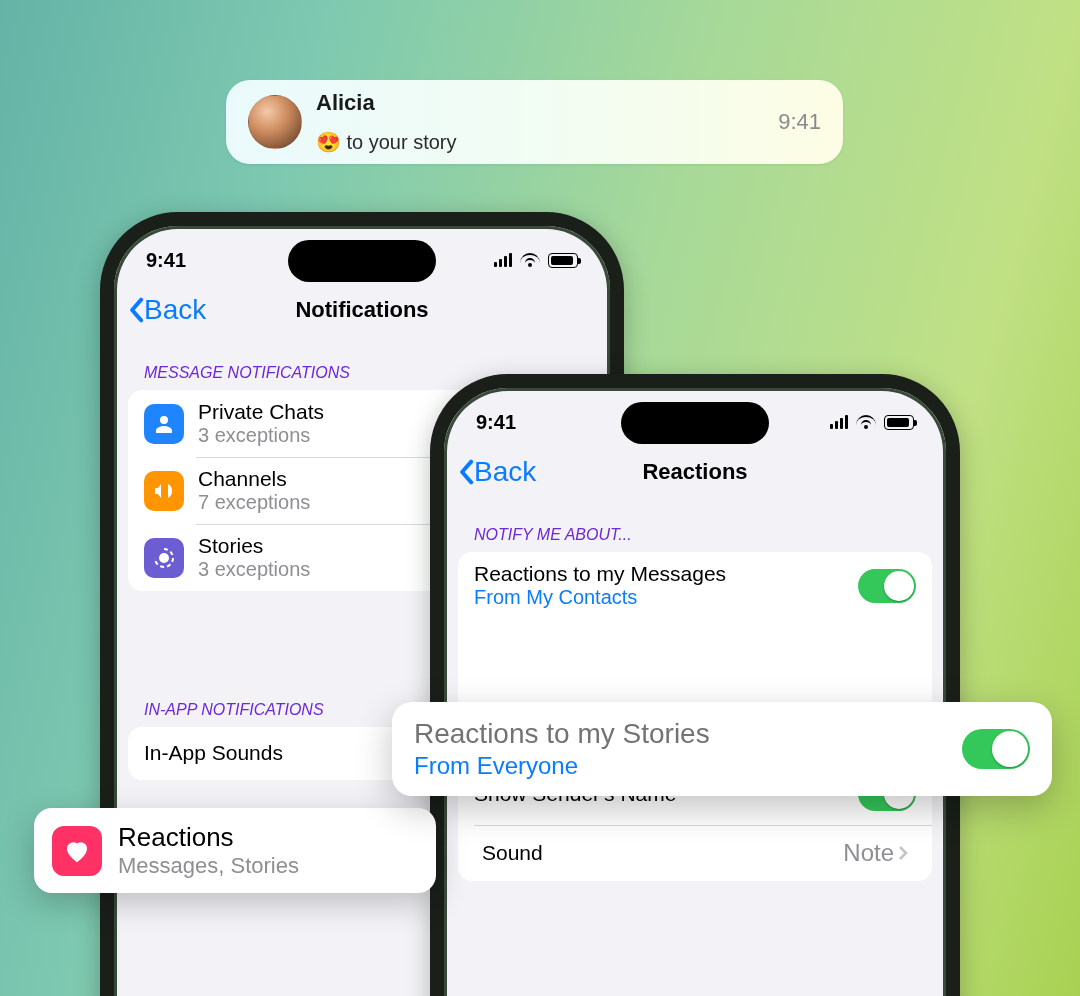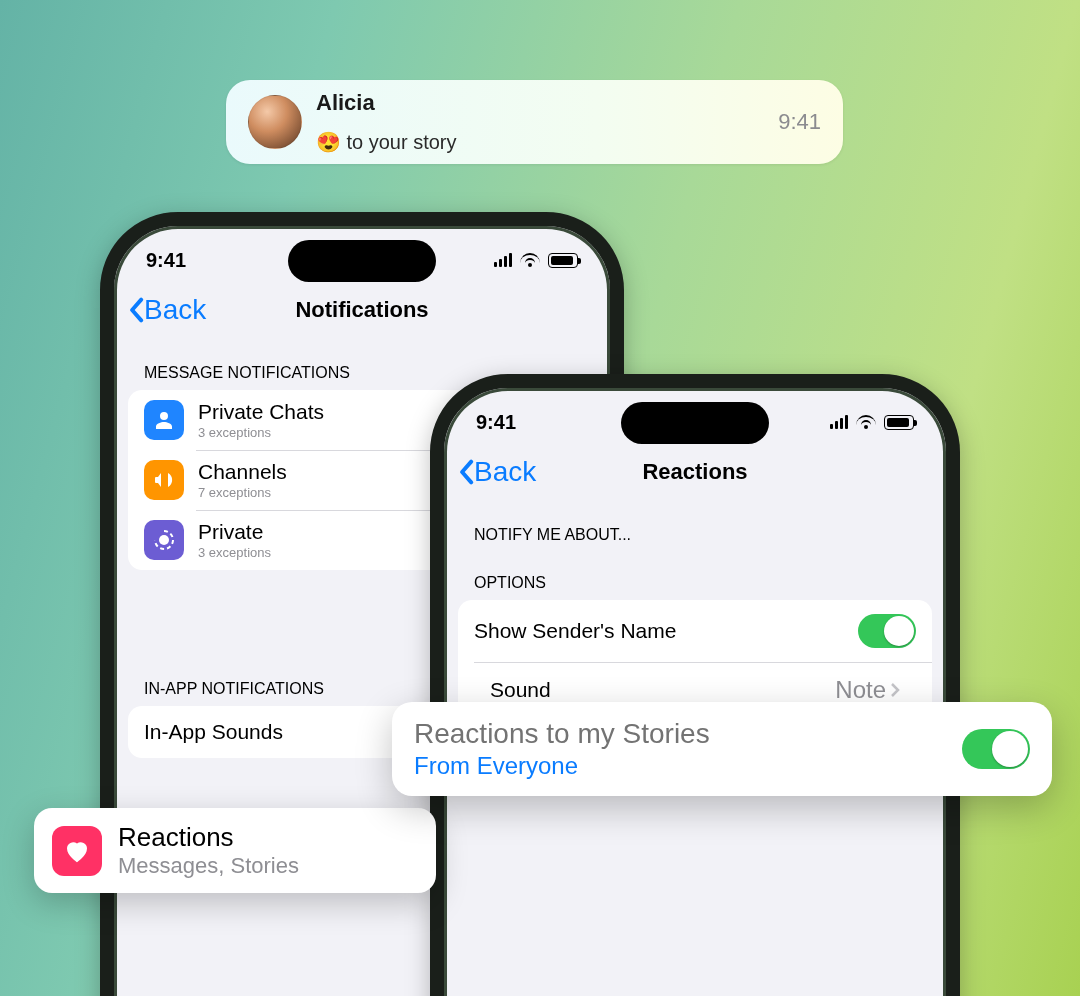--- a/index.html
+++ b/index.html
@@ -74,22 +74,23 @@
     font-size: 22px; font-weight: 700; color:#000;
   }
   .navbar .back {
     position: absolute; left: 14px; top: 0; bottom:0;
     display: flex; align-items: center; 
     color: #0a7cff; font-size: 28px; font-weight: 400; justify-content: space-between;
   }
   .navbar .back svg { width: 16px; height: 26px; }
 
   .section-header {
-    font-size: 16px; color: #000000; text-transform: uppercase;
+    font-size: 16px; color: #6d28d9; text-transform: uppercase;
     padding: 28px 30px 8px 30px;
+    font-style: italic;
   }
   .list {
     margin: 0 14px; background: #fff; border-radius: 14px; overflow: hidden;
   }
   .row {
     display: flex; align-items: center;
     padding: 10px 16px;
     position: relative;
     justify-content: center;
   }
@@ -101,21 +102,21 @@
 
   .app-icon {
     width: 40px; height: 40px; border-radius: 10px;
     display:flex; align-items:center; justify-content:center;
     color:#fff; flex-shrink:0; margin-right:14px;
   }
   .app-icon svg { width:24px; height:24px; }
   .ic-blue{background:#1f85ff}.ic-green{background:#2fcb52}.ic-orange{background:#ff9500}.ic-purple{background:#6c5dd3}.ic-red{background:#ff3165}
 
   .row .title { font-size: 21px; color:#000; line-height:1.15; }
-  .row .sub { font-size: 13px; color:#8e8e93; }
+  .row .sub { font-size: 20px; color:#8e8e93; }
   .row .sub.blue { color:#0a7cff; }
   .row .texts { flex:1; min-width:0; }
   .row .meta { font-size: 24px; color:#8e8e93; margin-right:4px; }
 
   .toggle {
     width: 58px; height: 34px; border-radius: 999px; background:#34c759;
     position: relative; flex-shrink:0;
   }
   .toggle::after{content:"";position:absolute;right:2px;top:2px;width:30px;height:30px;background:#fff;border-radius:50%;box-shadow:0 1px 2px rgba(0,0,0,.3);}
 
@@ -236,21 +237,21 @@
       </div>
 
       <div class="row rowL">
         <div class="app-icon ic-purple">
           <svg viewBox="0 0 24 24">
               <circle cx="12" cy="12" r="5" fill="#fff"></circle>
               <path fill="none" stroke="#fff" stroke-width="2" stroke-dasharray="4 3" d="M12 3a9 9 0 1 1-9 9"></path>
             </svg>
         </div>
         <div class="texts">
-          <div class="title">Private</div>
+          <div class="title">Stories</div>
           <div class="sub">3 exceptions</div>
         </div>
       </div>
 
     </div>
 
     <div class="section-header" style="padding-top:110px">IN-APP NOTIFICATIONS</div>
     <div class="list">
       <div class="row rowL" style="padding:14px 16px">
         <div class="texts">
@@ -301,31 +302,41 @@
         <svg viewBox="0 0 12 20">
             <path d="M10 2 L3 10 L10 18" stroke="#0a7cff" stroke-width="3" fill="none" stroke-linecap="round" stroke-linejoin="round"></path>
           </svg>
         <span>Back</span>
       </div>
       <span>Reactions</span>
     </div>
 
     <div class="section-header">NOTIFY ME ABOUT...</div>
 
+    <div class="list">
+      <div class="row rowR">
+        <div class="texts">
+          <div class="title">Reactions to my Messages</div>
+          <div class="sub blue">From My Contacts</div>
+        </div>
+        <div class="toggle"></div>
+      </div>
+      <div style="height:96px"></div>
+    </div>
 
     <div class="section-header" style="padding-top:22px">OPTIONS</div>
 
     <div class="list">
       <div class="row rowR" style="padding:14px 16px">
         <div class="texts">
             <div class="title">Show Sender's Name</div>
           </div>
         <div class="toggle"></div>
       </div>
-      <div class="row rowR" style="padding:14px 32px">
+      <div class="row rowR" style="padding:14px 24px">
         <div class="texts">
             <div class="title">Sound</div>
           </div>
         <span class="meta">Note</span>
         <svg class="chevron" viewBox="0 0 10 16">
             <path d="M2 2 L8 8 L2 14"></path>
           </svg>
       </div>
     </div>
 

